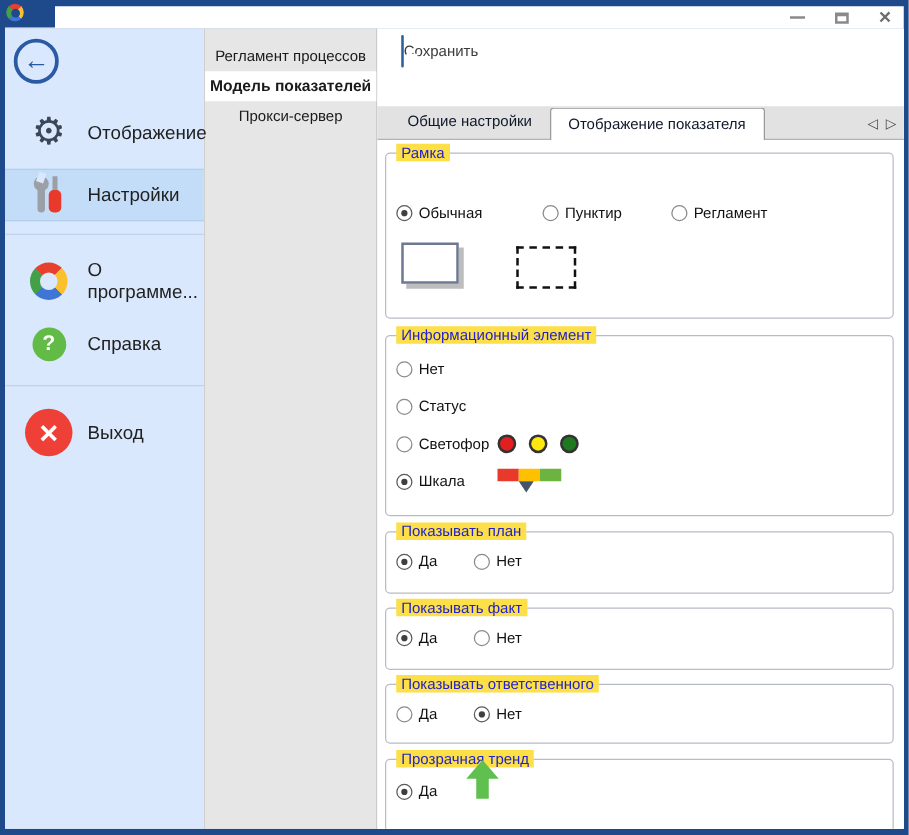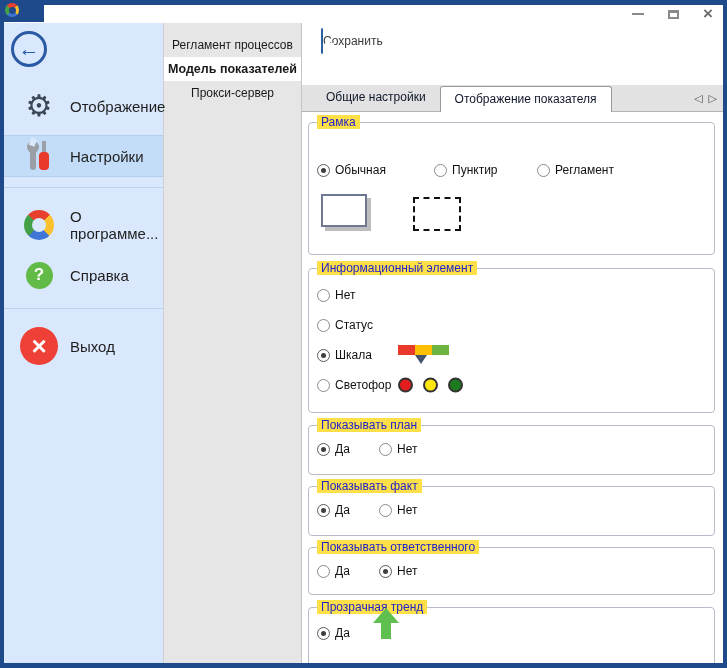--- a/index.html
+++ b/index.html
@@ -244,39 +244,39 @@
           </div>
           <div class="row">
             <span class="rrow">
                 <span class="radio"></span>
             <span class="rlabel">Статус</span>
               </span>
             <span class="icon-slot"><span class="status-dot"></span></span>
           </div>
           <div class="row">
             <span class="rrow">
-                <span class="radio on"></span>
-            <span class="rlabel">Шкала</span>
-              </span>
-            <span class="icon-slot">
-              <span class="scale-bar">
-                <span class="seg s1"></span><span class="seg s2"></span><span class="seg s3"></span><span class="ptr"></span>
-              </span>
-            </span>
-          </div>
-          <div class="row">
-            <span class="rrow">
                 <span class="radio"></span>
             <span class="rlabel">Светофор</span>
               </span>
             <span class="icon-slot">
               <span class="traffic">
                 <i class="t-red"></i>
                   <i class="t-yellow"></i>
                   <i class="t-green"></i>
+              </span>
+            </span>
+          </div>
+          <div class="row">
+            <span class="rrow">
+                <span class="radio on"></span>
+            <span class="rlabel">Шкала</span>
+              </span>
+            <span class="icon-slot">
+              <span class="scale-bar">
+                <span class="seg s1"></span><span class="seg s2"></span><span class="seg s3"></span><span class="ptr"></span>
               </span>
             </span>
           </div>
         </div>
 
         <div class="group g-yn" style="margin-top:12px;">
           <span class="group-title">Показывать план</span>
           <div class="opts">
             <span class="rrow o1">
               <span class="radio on"></span>

